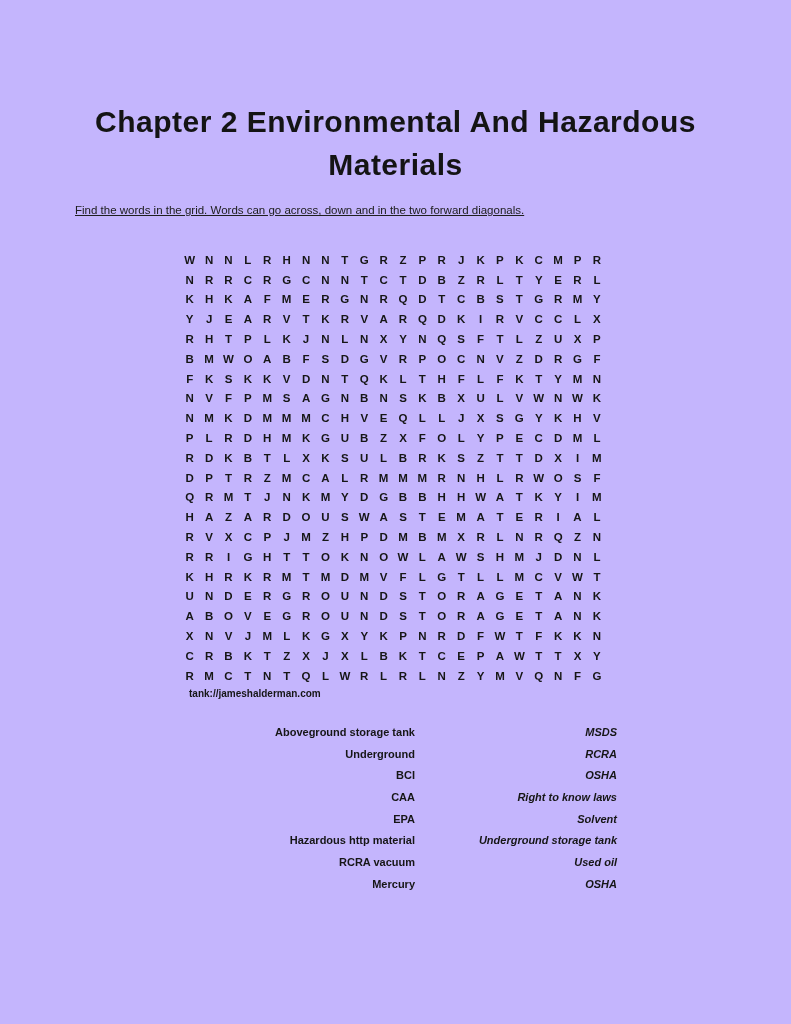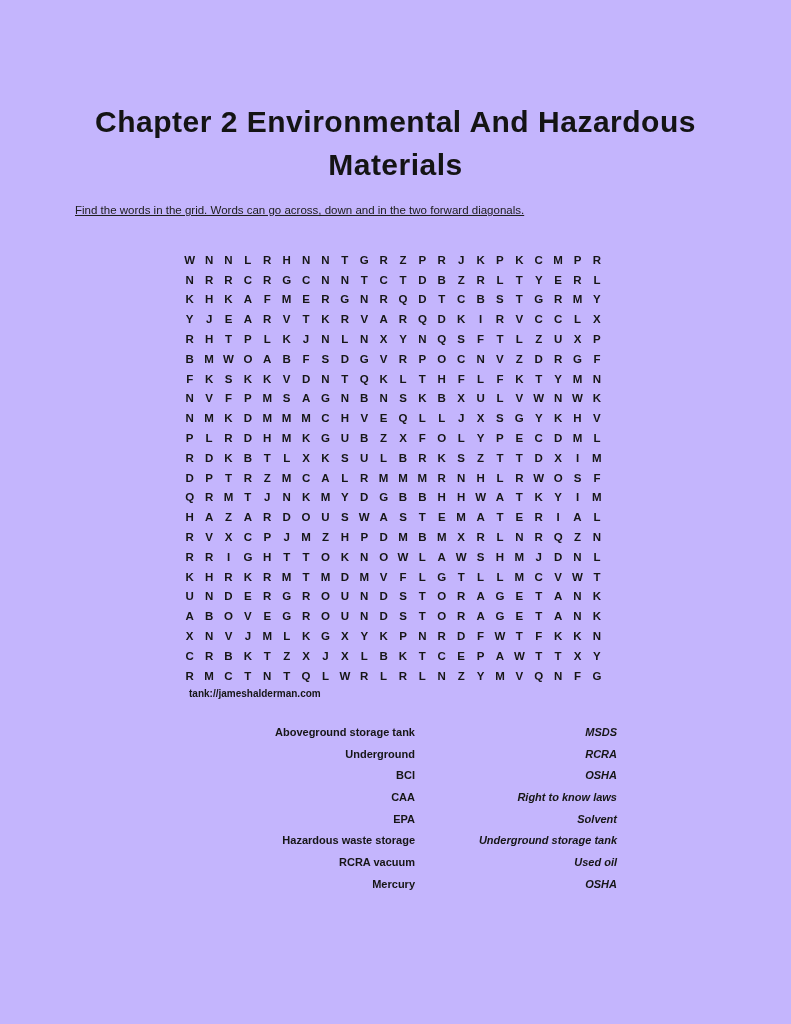--- a/index.html
+++ b/index.html
@@ -580,21 +580,21 @@
 
   <div class="url">tank://jameshalderman.com</div>
 
   <div class="words">
     <div class="word-col" id="word-col-1">
         <div class="word">Aboveground storage tank</div>
         <div class="word">Underground</div>
         <div class="word">BCI</div>
         <div class="word">CAA</div>
         <div class="word">EPA</div>
-        <div class="word">Hazardous waste storage</div>
+        <div class="word">Hazardous http material</div>
         <div class="word">RCRA vacuum</div>
         <div class="word">Mercury</div>
       </div>
     <div class="word-col" id="word-col-2">
         <div class="word">MSDS</div>
         <div class="word">RCRA</div>
         <div class="word">OSHA</div>
         <div class="word">Right to know laws</div>
         <div class="word">Solvent</div>
         <div class="word">Underground storage tank</div>

